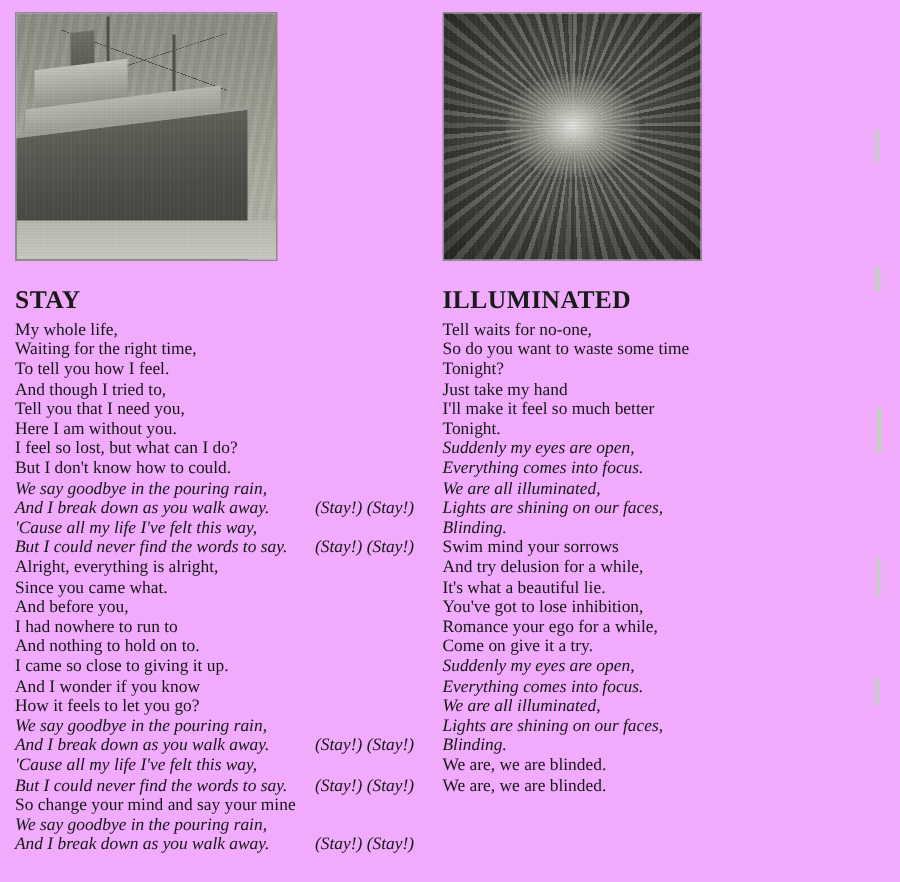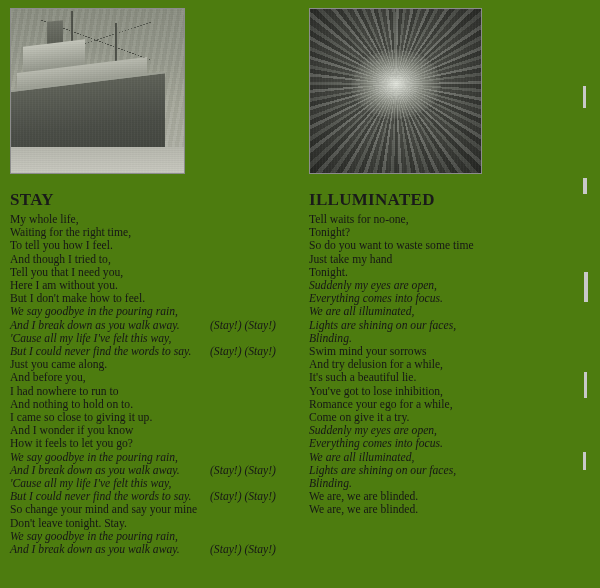--- a/index.html
+++ b/index.html
@@ -12,30 +12,30 @@
     height: 588px;
     position: relative;
     font-family: "Liberation Serif", serif;
     color: #111111;
     overflow: hidden;
   }
 
   .page {
     position: absolute;
     inset: 0;
-    background: #4d7c0f;
+    background: #f0abfc;
   }
 
   
   .col {
     position: absolute;
     top: 8px;
   }
   .col-left  { left: 10px;  width: 275px; }
-  .col-right { left: 309px; width: 285px; }
+  .col-right { left: 295px; width: 285px; }
 
   
   .photo {
     width: 175px;
     height: 166px;
     position: relative;
     overflow: hidden;
     border: 1px solid #8c8c8c;
     box-sizing: border-box;
   }
@@ -236,69 +236,71 @@
 
     <h2 class="song-title">STAY</h2>
 
     <div class="lyrics">
         <div class="line">My whole life,</div>
         <div class="line">Waiting for the right time,</div>
         <div class="line">To tell you how I feel.</div>
         <div class="line">And though I tried to,</div>
         <div class="line">Tell you that I need you,</div>
         <div class="line">Here I am without you.</div>
-        <div class="line">But I don't make how to feel.</div>
+        <div class="line">I feel so lost, but what can I do?</div>
+        <div class="line">But I don't know how to could.</div>
         <div class="line ital">We say goodbye in the pouring rain,</div>
         <div class="line ital">And I break down as you walk away.<span class="backing">(Stay!) (Stay!)</span></div>
         <div class="line ital">'Cause all my life I've felt this way,</div>
         <div class="line ital">But I could never find the words to say.<span class="backing">(Stay!) (Stay!)</span></div>
-        <div class="line">Just you came along.</div>
+        <div class="line">Alright, everything is alright,</div>
+        <div class="line">Since you came what.</div>
         <div class="line">And before you,</div>
         <div class="line">I had nowhere to run to</div>
         <div class="line">And nothing to hold on to.</div>
         <div class="line">I came so close to giving it up.</div>
         <div class="line">And I wonder if you know</div>
         <div class="line">How it feels to let you go?</div>
         <div class="line ital">We say goodbye in the pouring rain,</div>
         <div class="line ital">And I break down as you walk away.<span class="backing">(Stay!) (Stay!)</span></div>
         <div class="line ital">'Cause all my life I've felt this way,</div>
         <div class="line ital">But I could never find the words to say.<span class="backing">(Stay!) (Stay!)</span></div>
         <div class="line">So change your mind and say your mine</div>
-        <div class="line">Don't leave tonight. Stay.</div>
         <div class="line ital">We say goodbye in the pouring rain,</div>
         <div class="line ital">And I break down as you walk away.<span class="backing">(Stay!) (Stay!)</span></div>
       </div>
   </div>
 
   <div class="col col-right">
 
     <div class="photo photo-right">
       <div class="burst-bg"></div>
       <div class="burst-rays"></div>
       <div class="burst-core"></div>
       <div class="burst-vignette"></div>
       <div class="burst-grain"></div>
     </div>
 
     <h2 class="song-title">ILLUMINATED</h2>
 
     <div class="lyrics">
         <div class="line">Tell waits for no-one,</div>
+        <div class="line">So do you want to waste some time</div>
         <div class="line">Tonight?</div>
-        <div class="line">So do you want to waste some time</div>
         <div class="line">Just take my hand</div>
+        <div class="line">I'll make it feel so much better</div>
         <div class="line">Tonight.</div>
         <div class="line ital">Suddenly my eyes are open,</div>
         <div class="line ital">Everything comes into focus.</div>
         <div class="line ital">We are all illuminated,</div>
         <div class="line ital">Lights are shining on our faces,</div>
         <div class="line ital">Blinding.</div>
         <div class="line">Swim mind your sorrows</div>
         <div class="line">And try delusion for a while,</div>
-        <div class="line">It's such a beautiful lie.</div>
+        <div class="line">It's what a beautiful lie.</div>
         <div class="line">You've got to lose inhibition,</div>
         <div class="line">Romance your ego for a while,</div>
         <div class="line">Come on give it a try.</div>
         <div class="line ital">Suddenly my eyes are open,</div>
         <div class="line ital">Everything comes into focus.</div>
         <div class="line ital">We are all illuminated,</div>
         <div class="line ital">Lights are shining on our faces,</div>
         <div class="line ital">Blinding.</div>
         <div class="line">We are, we are blinded.</div>
         <div class="line">We are, we are blinded.</div>

